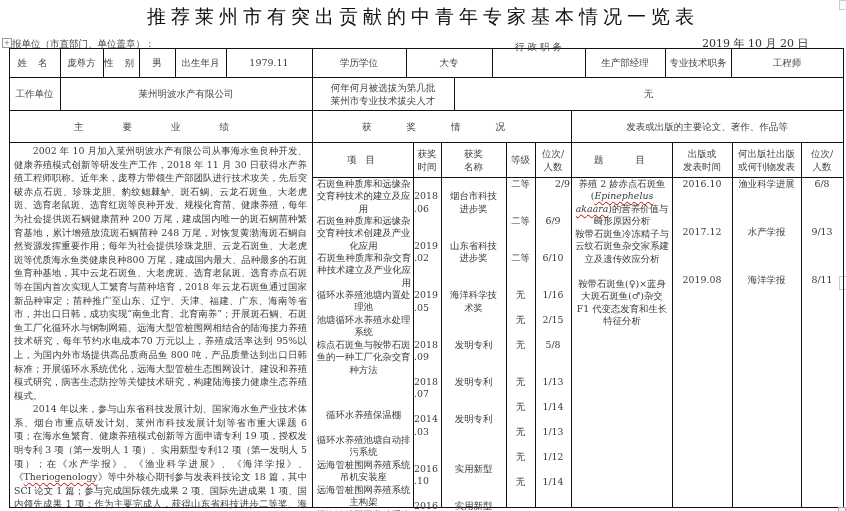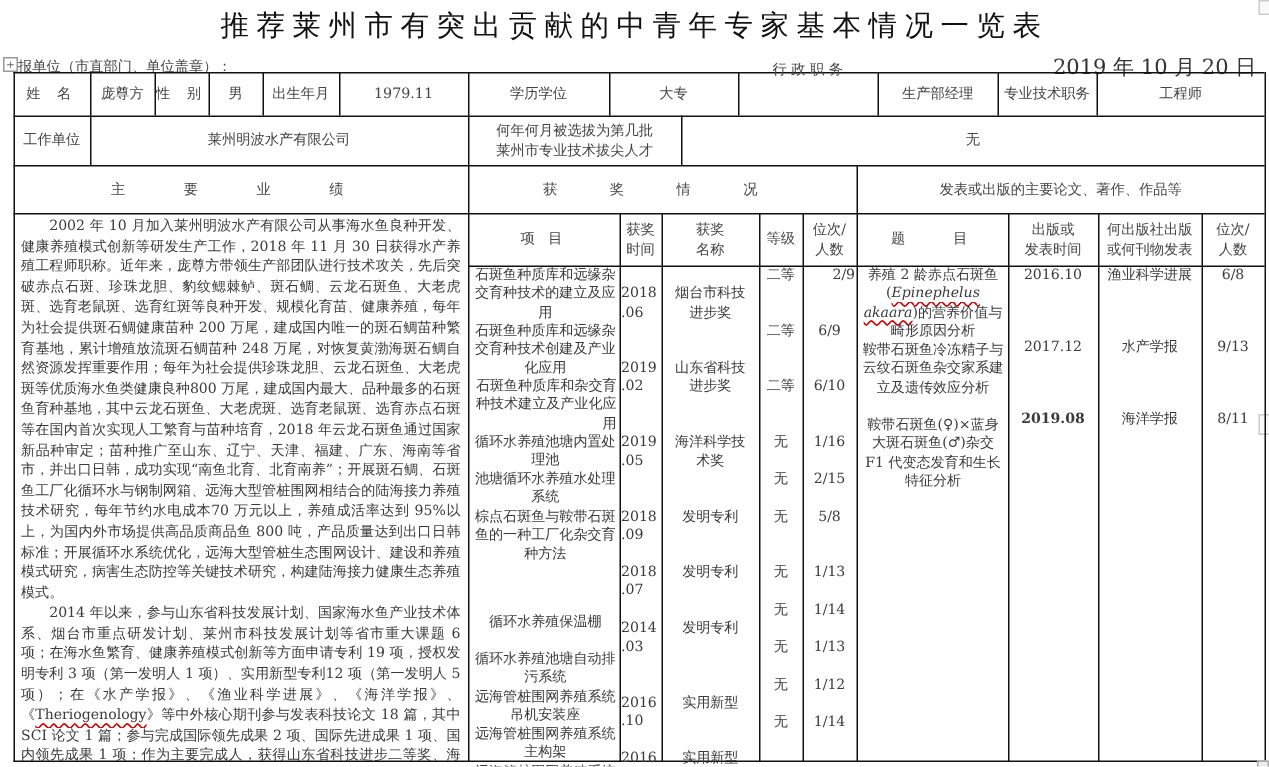--- a/index.html
+++ b/index.html
@@ -1,21 +1,21 @@
 <!DOCTYPE html>
 <html><head>
 <meta charset="utf-8">
 <style>
   html,body{margin:0;padding:0;background:#fff;}
   body{width:846px;height:511px;position:relative;overflow:hidden;font-family:"DejaVu Serif","Liberation Serif",serif;color:#333;}
   .abs{position:absolute;}
   .title{left:0;width:846px;top:4px;text-align:center;font-size:19px;letter-spacing:5px;color:#111;}
   .unit-label{left:4px;top:38px;font-size:9.5px;color:#444;}
   .move-icon{left:2px;top:38px;width:8px;height:8px;border:1px solid #999;font-size:7px;line-height:8px;text-align:center;color:#666;background:#fff;}
-  .date{left:702px;top:36px;font-size:14px;color:#333;}
+  .date{left:702px;top:36px;font-size:11px;color:#333;}
   .hl{position:absolute;height:0;border-top:1.3px solid #111;}
   .vl{position:absolute;width:0;border-left:1.3px solid #111;}
   .cell{position:absolute;display:flex;align-items:center;justify-content:center;text-align:center;font-size:9.5px;color:#444;line-height:13px;}
   .sp{letter-spacing:4px;}
   .para{position:absolute;font-size:9.4px;line-height:13.6px;color:#3a3a3a;text-align:justify;}
   .para p{margin:0;text-indent:2em;}
   .list{position:absolute;font-size:9.4px;line-height:12.4px;color:#3a3a3a;}
   .squig{text-decoration:underline wavy #c00;text-decoration-thickness:1px;text-underline-offset:2px;}
   .ital{font-style:italic;}
   .corner-icon{position:absolute;left:838px;top:507px;width:6px;height:4px;border:1px solid #aaa;background:#eee;}
@@ -195,21 +195,21 @@
 人数</div>
 
 <div class="list" style="left:575px;top:178px;width:94px;text-align:center;">
   <div style="height:50px;"><span>养殖 2 龄赤点石斑鱼(</span><span class="squig ital">Epinephelus akaara</span><span>)的营养价值与畸形原因分析</span></div>
   <div style="height:50px;">鞍带石斑鱼冷冻精子与云纹石斑鱼杂交家系建立及遗传效应分析</div>
   <div style="height:50px;">鞍带石斑鱼(♀)×蓝身大斑石斑鱼(♂)杂交 F1 代变态发育和生长特征分析</div>
 </div>
 <div class="list" style="left:672px;top:178px;width:60px;text-align:center;">
   <div style="height:48px;">2016.10</div>
   <div style="height:48px;">2017.12</div>
-  <div style="height:48px;font-weight:bold;">2019.08</div>
+  <div style="height:48px;">2019.08</div>
 </div>
 <div class="list" style="left:732px;top:178px;width:69px;text-align:center;">
   <div style="height:48px;">渔业科学进展</div>
   <div style="height:48px;">水产学报</div>
   <div style="height:48px;">海洋学报</div>
 </div>
 <div class="list" style="left:801px;top:178px;width:42px;text-align:center;">
   <div style="height:48px;">6/8</div>
   <div style="height:48px;">9/13</div>
   <div style="height:48px;">8/11</div>

